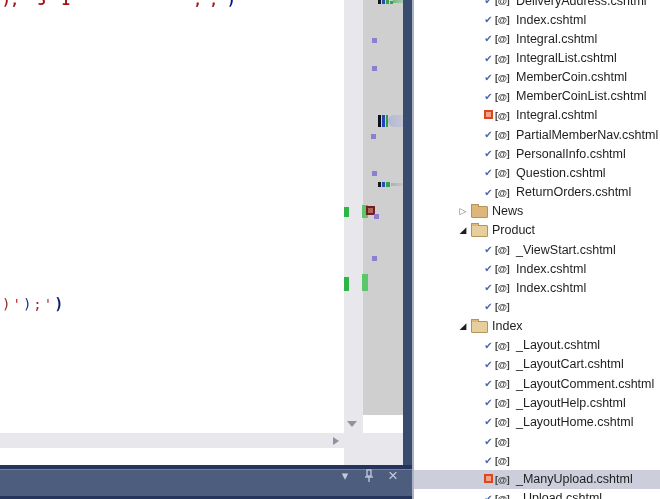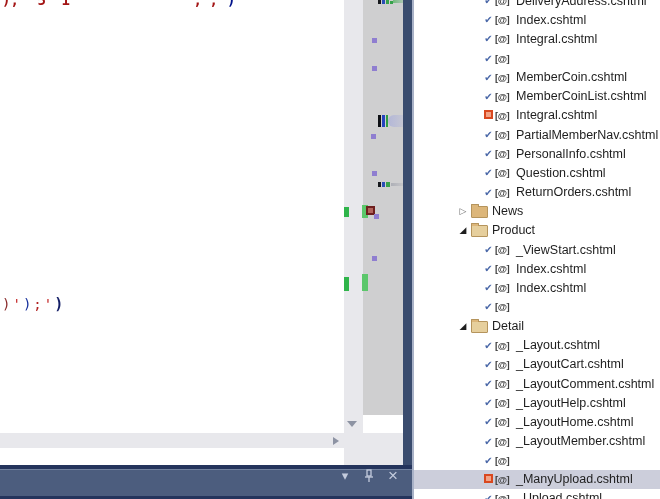--- a/index.html
+++ b/index.html
@@ -146,20 +146,21 @@
       <div class="tree-row indent-file" style="top: 29.3px; height: 19.15px;">
 
     <span class="badge badge-check">✔</span>
     <span class="razor-ico">[@]</span>
     <span class="tree-label">Integral.cshtml</span>
   </div>
       <div class="tree-row indent-file" style="top: 48.45px; height: 19.15px;">
 
     <span class="badge badge-check">✔</span>
     <span class="razor-ico">[@]</span>
+    <span class="tree-label">IntegralList.cshtml</span>
   </div>
       <div class="tree-row indent-file" style="top: 67.6px; height: 19.15px;">
 
     <span class="badge badge-check">✔</span>
     <span class="razor-ico">[@]</span>
     <span class="tree-label">MemberCoin.cshtml</span>
   </div>
       <div class="tree-row indent-file" style="top: 86.75px; height: 19.15px;">
 
     <span class="badge badge-check">✔</span>
@@ -228,21 +229,21 @@
   </div>
       <div class="tree-row indent-file" style="top: 297.4px; height: 19.15px;">
 
     <span class="badge badge-check">✔</span>
     <span class="razor-ico">[@]</span>
   </div>
       <div class="tree-row indent-folder" style="top: 316.55px; height: 19.15px;">
     <span class="expander expanded">◢</span>
     <span class="folder-ico open"></span>
 
-    <span class="tree-label">Detail</span>
+    <span class="tree-label">Index</span>
   </div>
       <div class="tree-row indent-file" style="top: 335.7px; height: 19.15px;">
 
     <span class="badge badge-check">✔</span>
     <span class="razor-ico">[@]</span>
     <span class="tree-label">_Layout.cshtml</span>
   </div>
       <div class="tree-row indent-file" style="top: 354.85px; height: 19.15px;">
 
     <span class="badge badge-check">✔</span>
@@ -264,21 +265,20 @@
       <div class="tree-row indent-file" style="top: 412.3px; height: 19.15px;">
 
     <span class="badge badge-check">✔</span>
     <span class="razor-ico">[@]</span>
     <span class="tree-label">_LayoutHome.cshtml</span>
   </div>
       <div class="tree-row indent-file" style="top: 431.45px; height: 19.15px;">
 
     <span class="badge badge-check">✔</span>
     <span class="razor-ico">[@]</span>
-    <span class="tree-label">_LayoutMember.cshtml</span>
   </div>
       <div class="tree-row indent-file" style="top: 450.6px; height: 19.15px;">
 
     <span class="badge badge-check">✔</span>
     <span class="razor-ico">[@]</span>
   </div>
       <div class="tree-row selected indent-file" style="top: 469.75px; height: 19.15px;">
 
     <span class="badge"><span class="badge-changed"></span></span>
     <span class="razor-ico">[@]</span>

